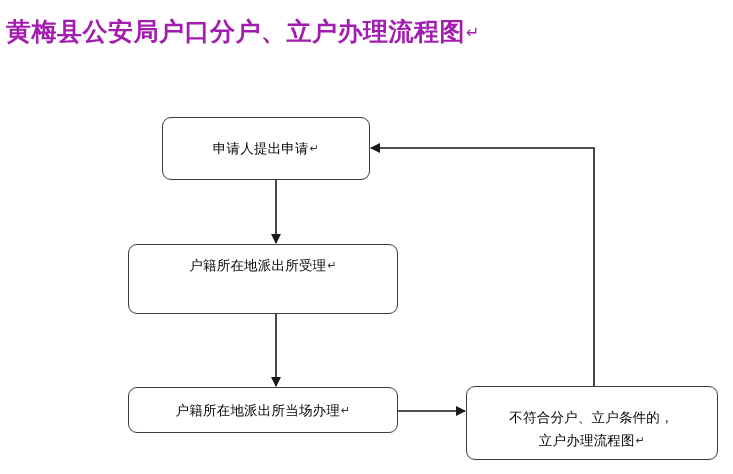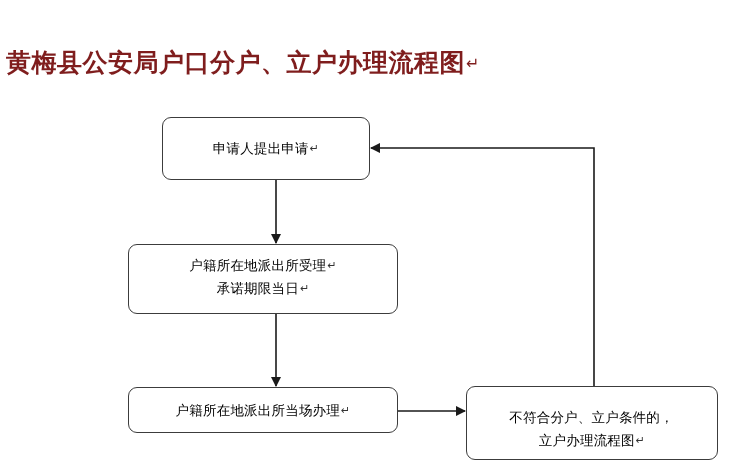--- a/index.html
+++ b/index.html
@@ -17,23 +17,22 @@
   }
 
   #page-title {
     position: absolute;
     left: 6px;
     top: 15px;
     font-size: 25px;
     font-weight: 700;
     letter-spacing: 0.5px;
     white-space: nowrap;
-    color: #7f1d1d;
+    color: #a21caf;
     font-family: "DejaVu Sans", "Liberation Sans", sans-serif;
-    margin-top: 31px;
   }
   #page-title .pilcrow {
     font-size: 16px;
     font-weight: 400;
     vertical-align: 2px;
     margin-left: 1px;
   }
 
   #flow-canvas {
     position: absolute;
@@ -106,21 +105,20 @@
 
     <path d="M 594 386 L 594 148 L 371 148" fill="none" stroke="#1a1a1a" stroke-width="1.6" marker-end="url(#arrow)"></path>
   </svg>
 
   <div class="node" id="node-applicant">
     <div class="line"><span>申请人提出申请</span><span class="pilcrow">↵</span></div>
   </div>
 
   <div class="node" id="node-accept">
     <div class="line"><span>户籍所在地派出所受理</span><span class="pilcrow">↵</span></div>
-    <div class="line"><span>承诺期限当日</span><span class="pilcrow">↵</span></div>
   </div>
 
   <div class="node" id="node-process">
     <div class="line"><span>户籍所在地派出所当场办理</span><span class="pilcrow">↵</span></div>
   </div>
 
   <div class="node" id="node-reject">
     <div class="line"><span>不符合分户、立户条件的，</span><span class="pilcrow"></span></div>
     <div class="line"><span>立户办理流程图</span><span class="pilcrow">↵</span></div>
   </div>

